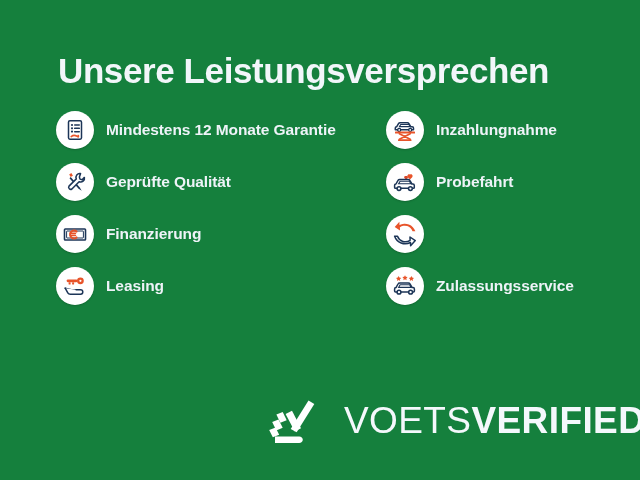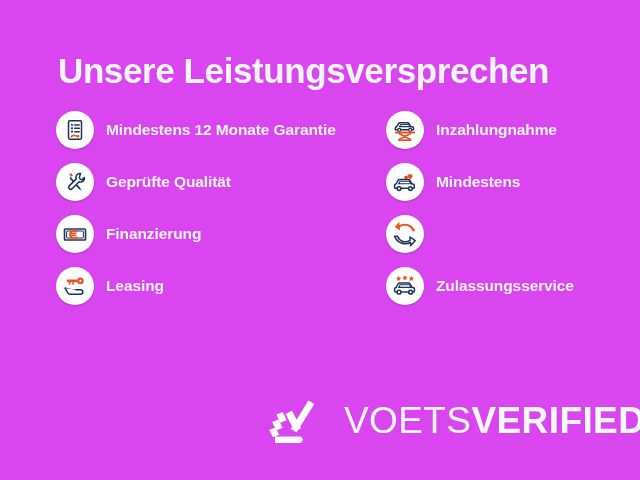--- a/index.html
+++ b/index.html
@@ -13,21 +13,21 @@
     overflow: hidden;
     background: #1c3557;
     font-family: "Liberation Sans", "DejaVu Sans", sans-serif;
     -webkit-font-smoothing: antialiased;
   }
 
   #promise-banner {
     position: relative;
     width: 640px;
     height: 480px;
-    background: #d946ef;
+    background: #15803d;
     box-sizing: border-box;
   }
 
   
   .headline {
     position: absolute;
     left: 58px;
     top: 50px;
     width: 540px;
     margin: 0;
@@ -206,21 +206,21 @@
 
             <path d="M16.0 8.6c-1.6-1.8.2-4.1 2.0-3.0 1.8-1.1 3.6 1.2 2.0 3.0-.7.8-1.4 1.4-2.0 1.9-.6-.5-1.3-1.1-2.0-1.9z" fill="#e8542a"></path>
             <path d="M12.6 9.3c-1.2-1.3.1-3.0 1.5-2.2 1.3-.8 2.6.9 1.5 2.2-.5.6-1.0 1.1-1.5 1.4-.5-.3-1.0-.8-1.5-1.4z" fill="#d8472a"></path>
 
             <path d="M4.0 15.0l2.0-3.6c.3-.6 1.0-1.0 1.7-1.0h8.4c.7 0 1.4.4 1.7 1.0l2.1 3.6h1.0c.8 0 1.4.6 1.4 1.4v2.0c0 .5-.4.9-.9.9H3.5c-.5 0-.9-.4-.9-.9v-2.0c0-.8.6-1.4 1.4-1.4z" fill="#ffffff" stroke="#1c3557" stroke-width="1.5" stroke-linejoin="round"></path>
             <path d="M6.6 14.8l1.5-2.6h9.3l1.5 2.6z" fill="#ffffff" stroke="#1c3557" stroke-width="1.1"></path>
             <circle cx="7.0" cy="19.6" r="1.9" fill="#ffffff" stroke="#1c3557" stroke-width="1.5"></circle>
             <circle cx="18.4" cy="19.6" r="1.9" fill="#ffffff" stroke="#1c3557" stroke-width="1.5"></circle>
           </svg>
         </span>
-        <span class="feature-label">Mindestens</span>
+        <span class="feature-label">Probefahrt</span>
       </div>
 
       <div class="feature">
         <span class="badge">
           <svg width="26" height="26" viewBox="0 0 26 26" aria-hidden="true">
 
             <path d="M20.5 10.2a8.3 8.3 0 0 0-12.6-4.0l.1 3.3L2.7 5.9 7.4.8l.1 3.2A11.3 11.3 0 0 1 23.4 10.2z" fill="#e8542a"></path>
 
             <path d="M5.5 15.3a8.3 8.3 0 0 0 12.6 4.0l-.1-3.3 5.3 3.6-4.7 5.1-.1-3.2A11.3 11.3 0 0 1 2.6 15.3z" fill="#ffffff" stroke="#1c3557" stroke-width="1.5" stroke-linejoin="round"></path>
           </svg>

